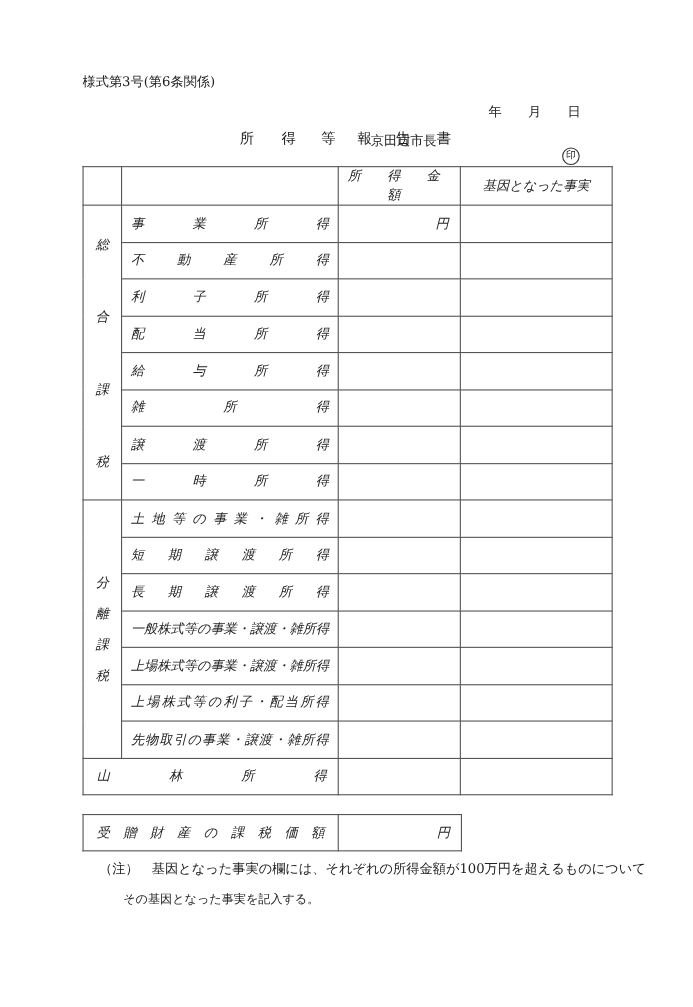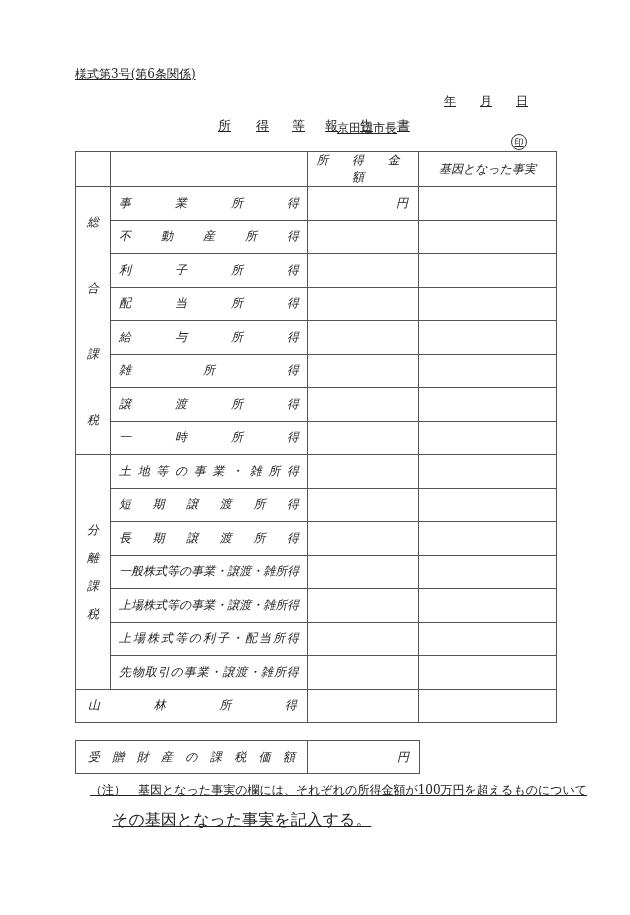--- a/index.html
+++ b/index.html
@@ -1,18 +1,18 @@
 <!DOCTYPE html>
 <html><head>
 <meta charset="utf-8">
 <style>
   html, body { margin:0; padding:0; background:#ffffff; }
   body { width:630px; height:915px; position:relative; overflow:hidden;
          font-family:"DejaVu Serif","Liberation Serif",serif; color:#222; }
-  .abs { position:absolute; white-space:nowrap;text-decoration:underline; }
+  .abs { position:absolute; white-space:nowrap; }
   .form-no { left:75px; top:66px; font-size:12px; }
   .date { top:93px; font-size:12px; }
   .title { top:117px; font-size:13px; }
   .mayor { left:337px; top:120px; font-size:12px; }
   .seal { left:511px; top:134px; width:14px; height:14px; border:1px solid #333; border-radius:50%;
           font-size:9px; line-height:14px; text-align:center; }
 
   table { border-collapse:collapse; position:absolute; table-layout:fixed;font-style:italic; }
   td { border:1px solid #555; padding:0; font-size:12px; }
   #main { left:75px; top:151px; width:481px; }
@@ -20,21 +20,21 @@
   .cat { text-align:center; vertical-align:middle; }
   .cat span { display:block; line-height:32px; }
   .label { padding:0 8px; }
   .spread { display:flex; justify-content:space-between; }
   .hdr { text-align:center; }
   .hdr-amount span { letter-spacing:10px; }
   .yen { text-align:right; padding-right:10px; }
   #gift { left:75px; top:740px; width:344px; }
   #gift td { height:32px; }
   .note1 { left:90px; top:782px; font-size:12px; }
-  .note2 { left:112px; top:810px; font-size:16px; }
+  .note2 { left:112px; top:810px; font-size:11px; }
 </style>
 </head>
 <body>
 
 <div class="abs form-no">様式第3号(第6条関係)</div>
 
 <div class="abs date" style="left:444px">年</div>
 <div class="abs date" style="left:480px">月</div>
 <div class="abs date" style="left:516px">日</div>
 

